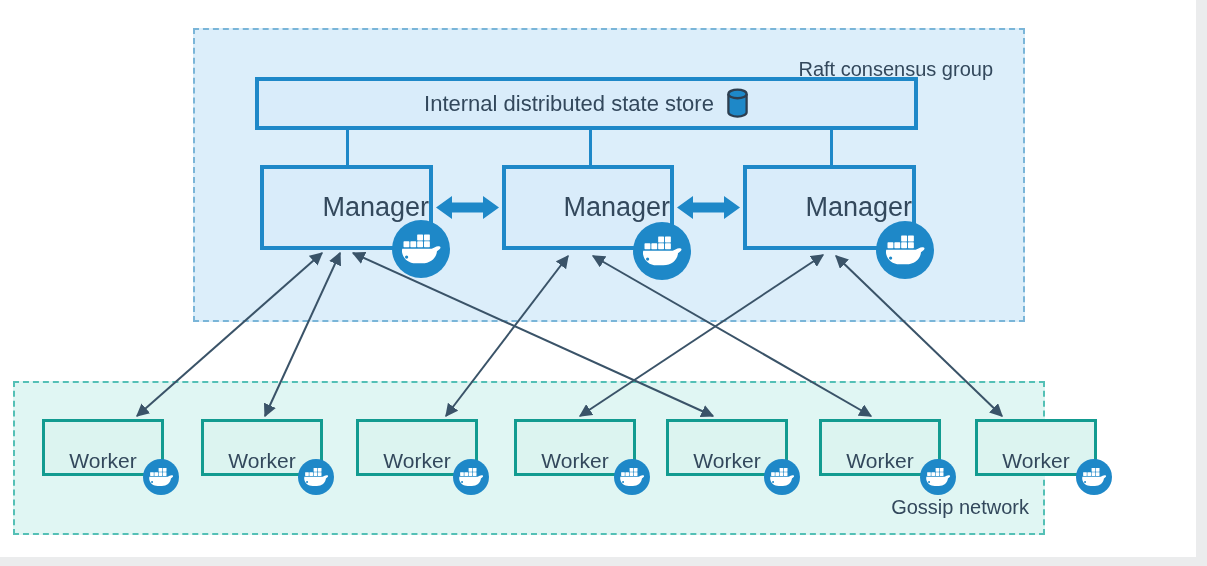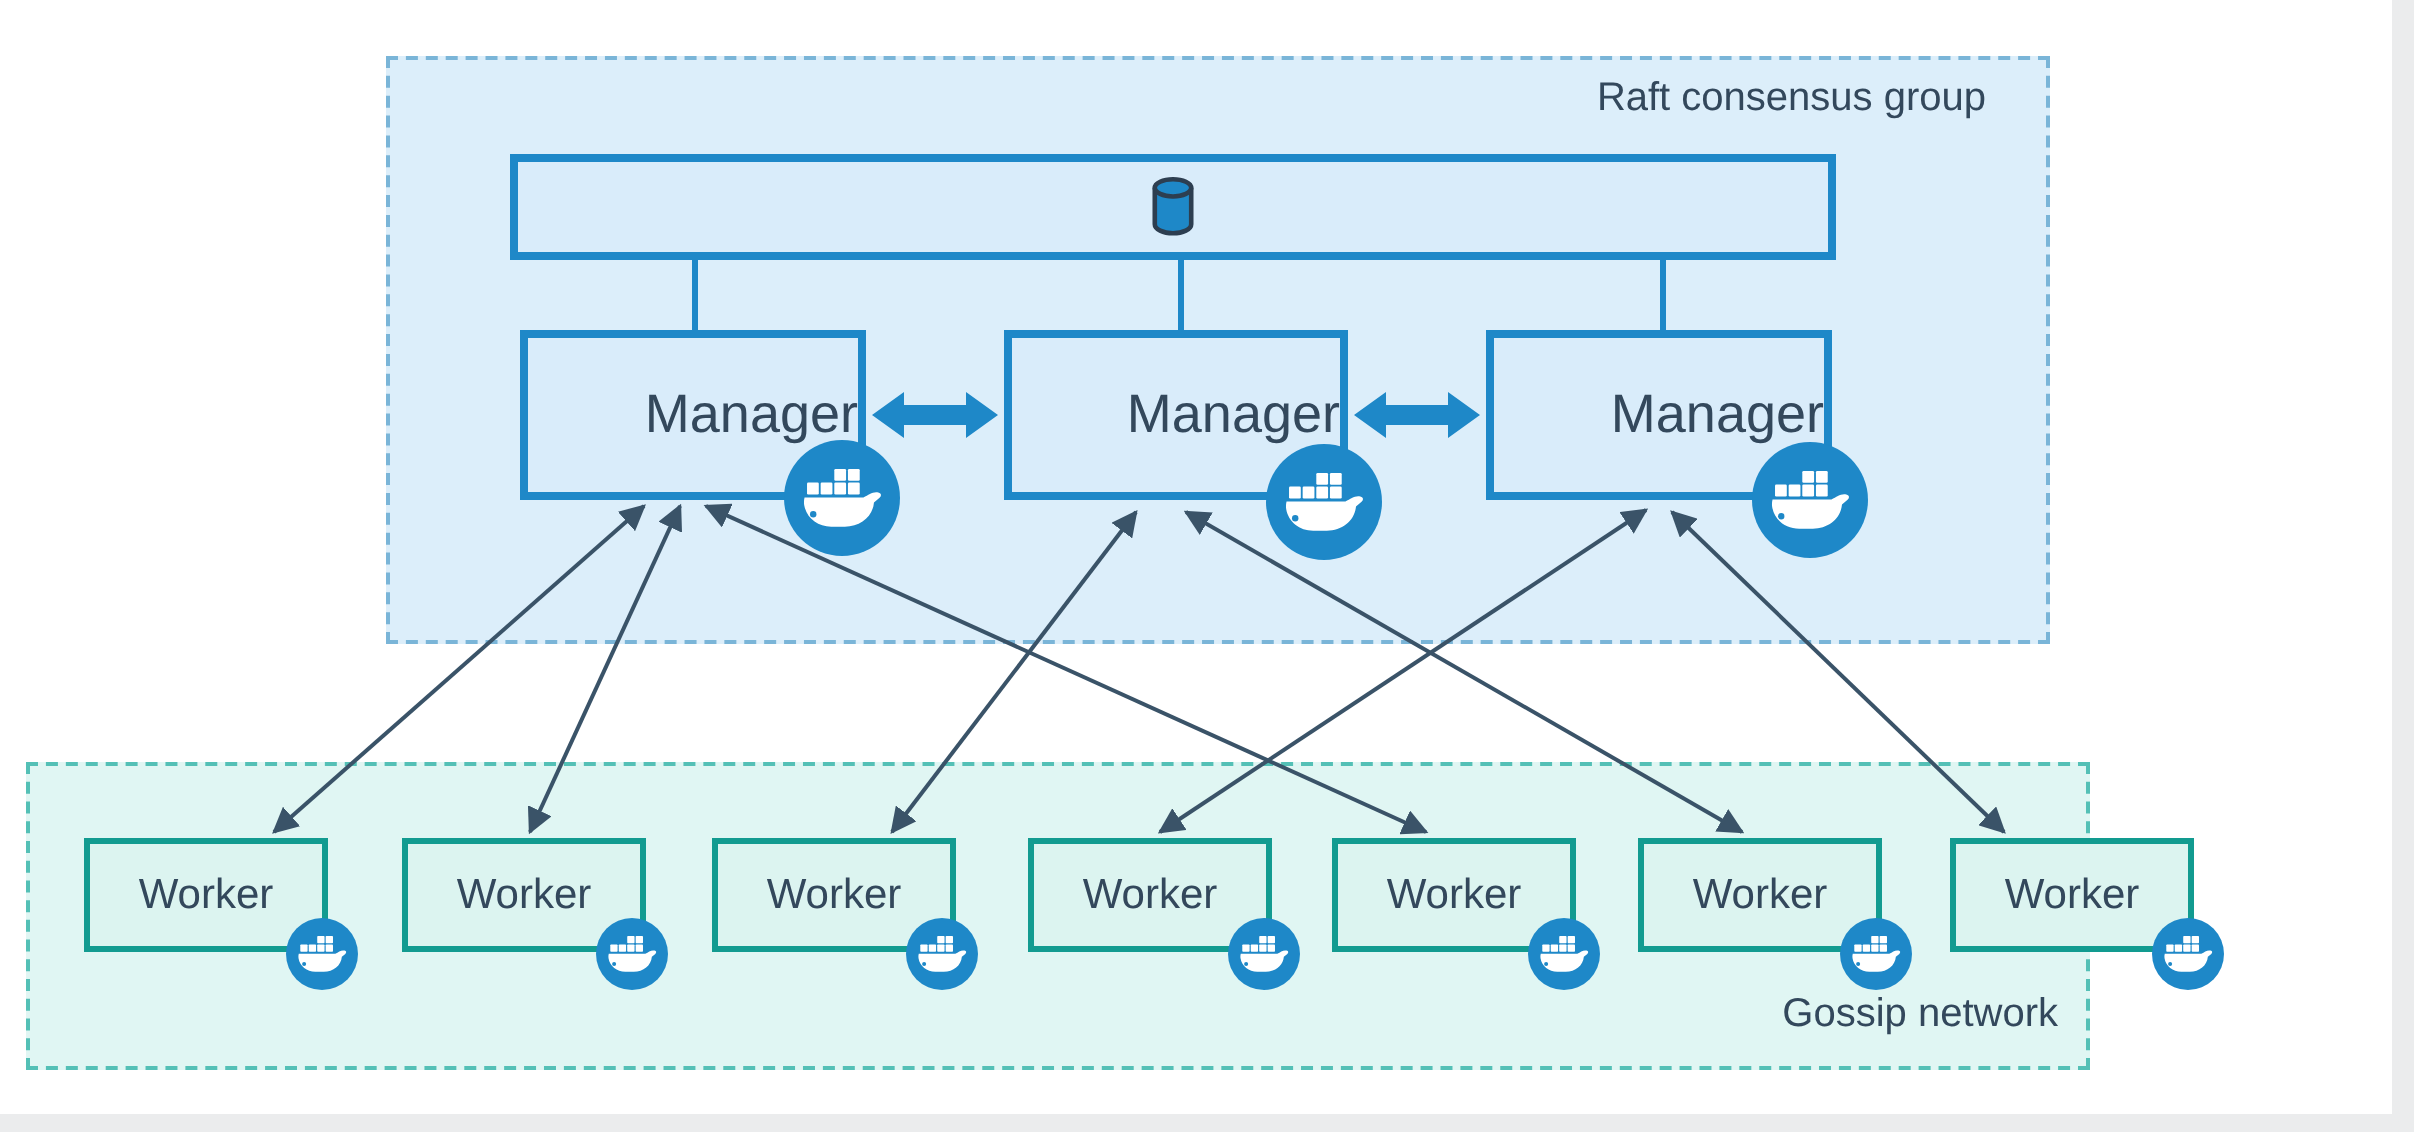--- a/index.html
+++ b/index.html
@@ -18,30 +18,30 @@
   }
   html,body{margin:0;padding:0;background:#ffffff;}
   .canvas{
     position:relative;width:1207px;height:566px;background:#ffffff;
     overflow:hidden;font-family:"Liberation Sans", sans-serif;color:var(--text-dark);
   }
   .region{position:absolute;box-sizing:border-box;border:2px dashed;}
   .raft-region{left:193px;top:28px;width:832px;height:294px;background:var(--raft-fill);border-color:var(--raft-border);}
   .gossip-region{left:13px;top:381px;width:1032px;height:154px;background:var(--gossip-fill);border-color:var(--gossip-border);}
   .region-label{position:absolute;font-size:20px;color:var(--text-dark);white-space:nowrap;}
-  .raft-label{right:30px;top:8px;}
+  .raft-label{right:30px;top:28px;}
   .gossip-label{right:14px;bottom:14px;}
   .node{position:absolute;box-sizing:border-box;display:flex;align-items:center;justify-content:center;}
   .store-box{left:255px;top:77px;width:663px;height:53px;background:var(--box-fill);
     border:4px solid var(--accent-blue);gap:12px;}
   .store-box .lbl{font-size:22px;}
   .manager-box{top:165px;width:173px;height:85px;background:var(--box-fill);border:4px solid var(--accent-blue);justify-content:flex-end;}
   .manager-box .lbl{font-size:27px;}
   .m1{left:260px;} .m2{left:502px;width:172px;} .m3{left:743px;}
-  .worker-box{top:419px;width:122px;height:57px;background:var(--worker-fill);border:3px solid var(--worker-border);}
+  .worker-box{top:419px;width:122px;height:57px;background:var(--worker-fill);border:3px solid var(--worker-border);align-items:flex-end;}
   .worker-box .lbl{font-size:21px;}
   .connector{position:absolute;width:3px;background:var(--accent-blue);top:128px;height:40px;}
   .overlay{position:absolute;left:0;top:0;width:1207px;height:566px;pointer-events:none;}
   .dicon{position:absolute;}
   .edge-right{position:absolute;left:1196px;top:0;width:11px;height:566px;background:var(--page-edge);}
   .edge-bottom{position:absolute;left:0;top:557px;width:1207px;height:9px;background:var(--page-edge);}
   .thin-line{stroke:var(--arrow-dark);stroke-width:2;}
 </style>
 </head>
 <body>
@@ -70,20 +70,21 @@
 
   <div class="region gossip-region">
     <div class="region-label gossip-label">Gossip network</div>
   </div>
 
   <div class="connector" style="left:345.5px"></div>
   <div class="connector" style="left:588.5px"></div>
   <div class="connector" style="left:829.5px"></div>
 
   <div class="node store-box">
+    <span class="lbl">Internal distributed state store</span>
     <svg width="23" height="31" viewBox="0 0 24 32">
       <path d="M2.5 6 V25 c0 2.6 4.3 4.7 9.5 4.7 s9.5 -2.1 9.5 -4.7 V6" style="fill:var(--accent-blue)" stroke="#2d3e50" stroke-width="2.4"></path>
       <ellipse cx="12" cy="6" rx="9.5" ry="4.5" style="fill:var(--accent-blue)" stroke="#2d3e50" stroke-width="2.4"></ellipse>
     </svg>
   </div>
 
   <div class="node manager-box m1">
     <span class="lbl">Manager</span>
   </div>
   <div class="node manager-box m2">

